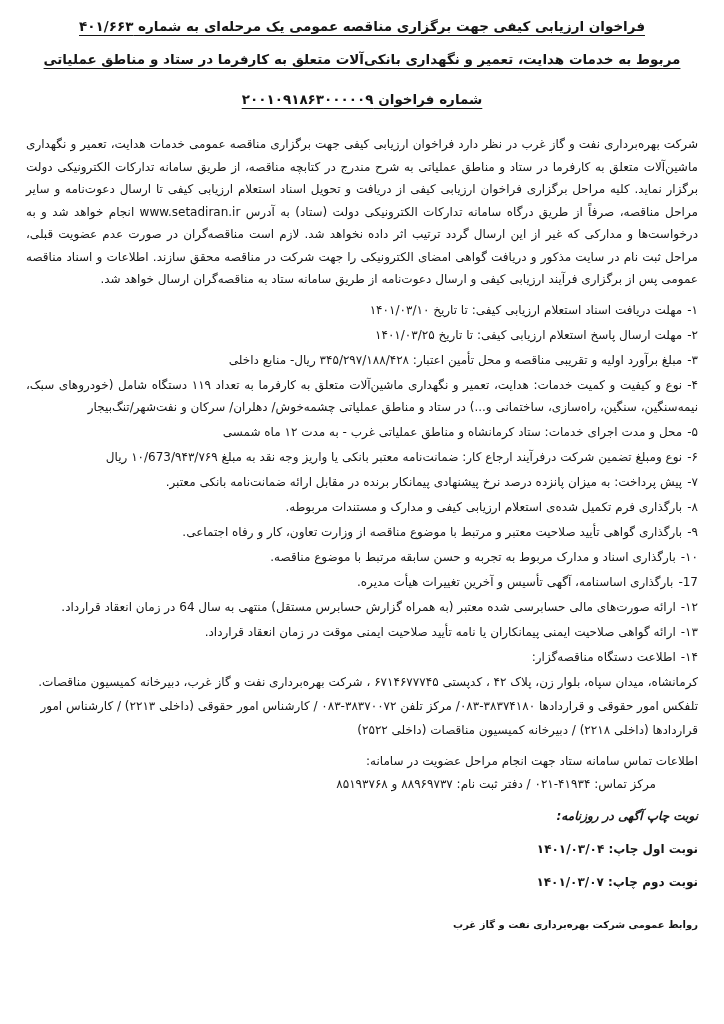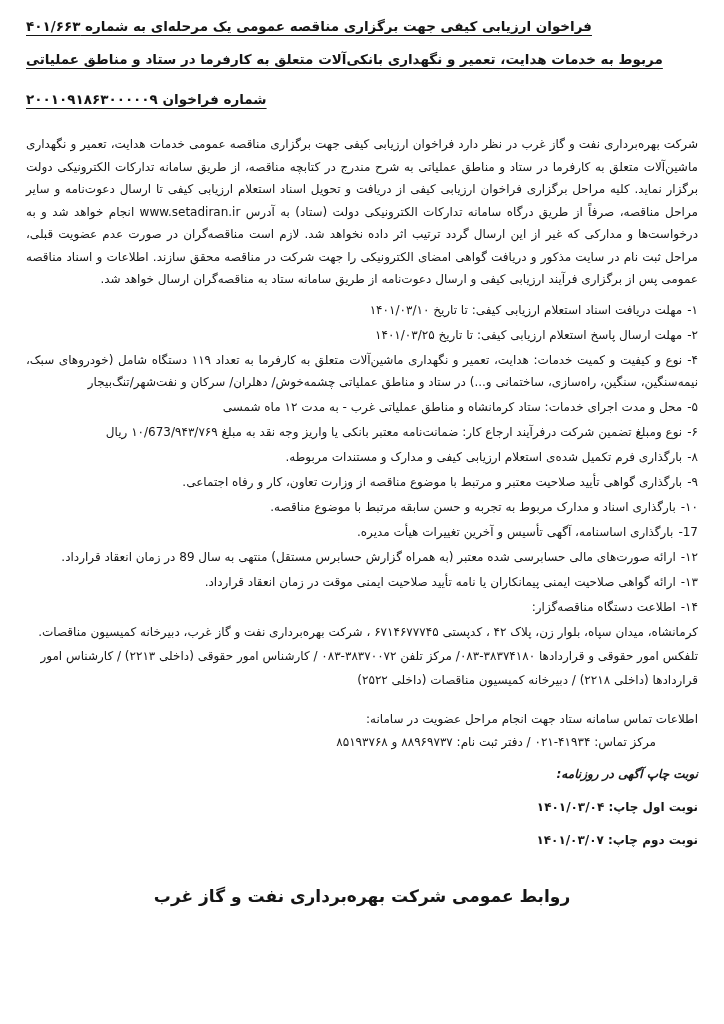--- a/index.html
+++ b/index.html
@@ -7,21 +7,21 @@
     width: 724px;
     height: 1024px;
     background: #ffffff;
     box-sizing: border-box;
     padding: 16px 26px 0 26px;
     direction: rtl;
     font-family: "DejaVu Sans", sans-serif;
     color: #161616;
     overflow: hidden;
   }
-  .doc-header { text-align: left; font-weight: bold; }
+  .doc-header { text-align: center; font-weight: bold; }
   .h-line {
     font-size: 13.5px;
     line-height: 20px;
     text-decoration: underline;
     text-underline-offset: 4px;
     margin-bottom: 13px;
   }
   .h-line.call-number { margin-top: 20px; margin-bottom: 6px; }
   .intro {
     font-size: 12px;
@@ -35,57 +35,59 @@
     line-height: 22px;
     margin-top: 3px;
     text-align: justify;
   }
   .item .num { display: inline-block; margin-left: 5px; white-space: nowrap; }
   .employer-block {
     font-size: 12px;
     line-height: 24px;
     margin-top: 2px;
   }
-  .contact-block { font-size: 12px; margin-top: 16px; }
+  .contact-block { font-size: 12px; margin-top: 8px; }
   .contact-heading { line-height: 22px; }
   .contact-line { line-height: 24px; margin-right: 42px; }
   .pub-block { font-size: 12px; font-weight: bold; margin-top: 10px; }
   .pub-heading { line-height: 20px; font-style: italic; }
   .pub-date { line-height: 20px; margin-top: 13px; }
   .signature {
-    font-size: 17px;
+    font-size: 10px;
     font-weight: bold;
-    text-align: center;
-    margin-top: 36px;
+    text-align: right;
+    margin-top: 27px;
   }
 </style>
 </head>
 <body>
 
 <div class="page">
 
   <div class="doc-header">
     <div class="h-line">فراخوان ارزیابی کیفی جهت برگزاری مناقصه عمومی یک مرحله‌ای به شماره ۴۰۱/۶۶۳</div>
     <div class="h-line">مربوط به خدمات هدایت، تعمیر و نگهداری بانکی‌آلات متعلق به کارفرما در ستاد و مناطق عملیاتی</div>
     <div class="h-line call-number">شماره فراخوان ۲۰۰۱۰۹۱۸۶۳۰۰۰۰۰۹</div>
   </div>
 
   <p class="intro">شرکت بهره‌برداری نفت و گاز غرب در نظر دارد فراخوان ارزیابی کیفی جهت برگزاری مناقصه عمومی خدمات هدایت، تعمیر و نگهداری ماشین‌آلات متعلق به کارفرما در ستاد و مناطق عملیاتی به شرح مندرج در کتابچه مناقصه، از طریق سامانه تدارکات الکترونیکی دولت برگزار نماید. کلیه مراحل برگزاری فراخوان ارزیابی کیفی از دریافت و تحویل اسناد استعلام ارزیابی کیفی تا ارسال دعوت‌نامه و سایر مراحل مناقصه، صرفاً از طریق درگاه سامانه تدارکات الکترونیکی دولت (ستاد) به آدرس www.setadiran.ir انجام خواهد شد و به درخواست‌ها و مدارکی که غیر از این ارسال گردد ترتیب اثر داده نخواهد شد.  لازم است مناقصه‌گران در صورت عدم عضویت قبلی، مراحل ثبت نام در سایت مذکور و دریافت گواهی امضای الکترونیکی را جهت شرکت در مناقصه محقق سازند. اطلاعات و اسناد مناقصه عمومی پس از برگزاری فرآیند ارزیابی کیفی و ارسال دعوت‌نامه از طریق سامانه ستاد به مناقصه‌گران ارسال خواهد شد.</p>
 
   <div class="tender-list">
     <div class="item"><span class="num">۱-</span><span>مهلت دریافت اسناد استعلام ارزیابی کیفی: تا تاریخ ۱۴۰۱/۰۳/۱۰</span></div>
     <div class="item"><span class="num">۲-</span><span>مهلت ارسال پاسخ استعلام ارزیابی کیفی: تا تاریخ ۱۴۰۱/۰۳/۲۵</span></div>
+    <div class="item"><span class="num">۳-</span><span>مبلغ برآورد اولیه و تقریبی مناقصه و محل تأمین اعتبار: ۳۴۵/۲۹۷/۱۸۸/۴۲۸ ریال- منابع داخلی</span></div>
     <div class="item"><span class="num">۴-</span><span>نوع و کیفیت و کمیت خدمات: هدایت، تعمیر و نگهداری ماشین‌آلات متعلق به کارفرما به تعداد ۱۱۹ دستگاه شامل (خودروهای سبک، نیمه‌سنگین، سنگین، راه‌سازی، ساختمانی و...) در ستاد و مناطق عملیاتی چشمه‌خوش/ دهلران/ سرکان و نفت‌شهر/تنگ‌بیجار</span></div>
     <div class="item"><span class="num">۵-</span><span>محل و مدت اجرای خدمات: ستاد کرمانشاه و مناطق عملیاتی غرب - به مدت ۱۲ ماه شمسی</span></div>
     <div class="item"><span class="num">۶-</span><span>نوع ومبلغ تضمین شرکت درفرآیند ارجاع کار: ضمانت‌نامه معتبر بانکی یا واریز وجه نقد به مبلغ  ۱۰/673/۹۴۳/۷۶۹ ریال</span></div>
+    <div class="item"><span class="num">۷-</span><span>پیش پرداخت: به میزان پانزده درصد نرخ پیشنهادی پیمانکار برنده در مقابل ارائه ضمانت‌نامه بانکی معتبر.</span></div>
     <div class="item"><span class="num">۸-</span><span>بارگذاری فرم تکمیل شده‌ی استعلام ارزیابی کیفی و مدارک و مستندات مربوطه.</span></div>
     <div class="item"><span class="num">۹-</span><span>بارگذاری گواهی تأیید صلاحیت معتبر و مرتبط با موضوع مناقصه از وزارت تعاون، کار و رفاه اجتماعی.</span></div>
     <div class="item"><span class="num">۱۰-</span><span>بارگذاری اسناد و مدارک مربوط به تجربه و حسن سابقه مرتبط با موضوع مناقصه.</span></div>
     <div class="item"><span class="num">17-</span><span>بارگذاری اساسنامه، آگهی تأسیس و آخرین تغییرات هیأت مدیره.</span></div>
-    <div class="item"><span class="num">۱۲-</span><span>ارائه صورت‌های مالی حسابرسی شده معتبر (به همراه گزارش حسابرس مستقل) منتهی به سال 89 در زمان انعقاد قرارداد.</span></div>
+    <div class="item"><span class="num">۱۲-</span><span>ارائه صورت‌های مالی حسابرسی شده معتبر (به همراه گزارش حسابرس مستقل) منتهی به سال 64 در زمان انعقاد قرارداد.</span></div>
     <div class="item"><span class="num">۱۳-</span><span>ارائه گواهی صلاحیت ایمنی پیمانکاران یا نامه تأیید صلاحیت ایمنی موقت در زمان انعقاد قرارداد.</span></div>
     <div class="item"><span class="num">۱۴-</span><span>اطلاعت دستگاه مناقصه‌گزار:</span></div>
   </div>
 
   <div class="employer-block">
     <div>کرمانشاه، میدان سپاه، بلوار زن، پلاک ۴۲ ، کدپستی ۶۷۱۴۶۷۷۷۴۵ ، شرکت بهره‌برداری نفت و گاز غرب، دبیرخانه کمیسیون مناقصات.</div>
     <div>تلفکس امور حقوقی و قراردادها ‪۰۸۳-۳۸۳۷۴۱۸۰‬/ مرکز تلفن  ‪۰۸۳-۳۸۳۷۰۰۷۲‬ / کارشناس امور حقوقی (داخلی ۲۲۱۳) / کارشناس امور قراردادها (داخلی ۲۲۱۸) / دبیرخانه کمیسیون مناقصات (داخلی ۲۵۲۲)</div>
   </div>
 
   <div class="contact-block">

